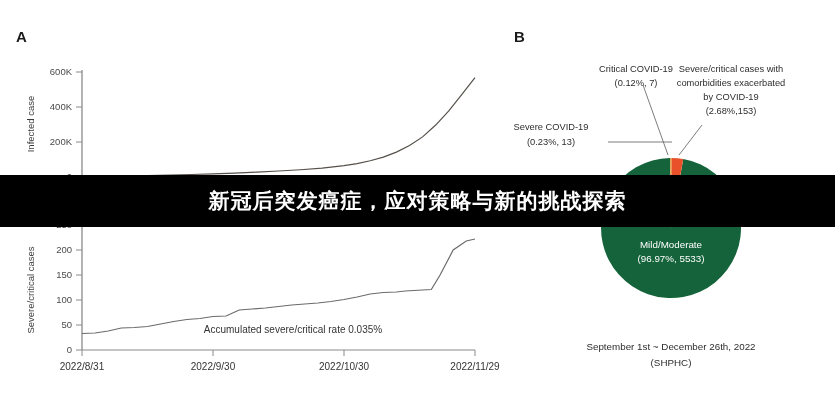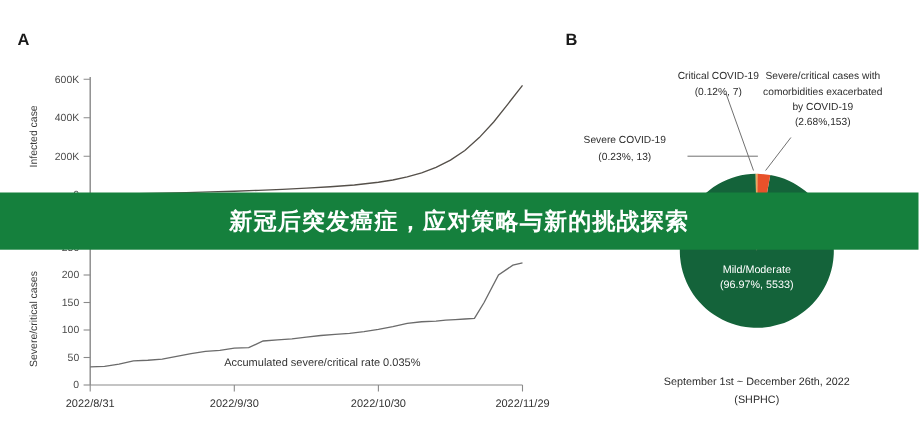--- a/index.html
+++ b/index.html
@@ -27,32 +27,32 @@
   #panel-a{position:absolute;left:0;top:20px;width:505px;height:370px;}
   .axis-title{
     font-size:9.5px;
     fill:#3a3a3a;
   }
   .tick-lbl{font-size:9.5px;fill:#4a4a4a;}
   .xtick-lbl{font-size:10px;fill:#333;}
   .annot{font-size:10px;fill:#333;}
 
   
-  #panel-b{position:absolute;left:505px;top:20px;width:330px;height:375px;}
+  #panel-b{position:absolute;left:488px;top:20px;width:330px;height:375px;}
   .pie-lbl{font-size:9.3px;fill:#2d2d2d;}
   .pie-lbl-inner{font-size:9.8px;fill:#ffffff;}
   .pie-caption{font-size:9.8px;fill:#2d2d2d;}
   .leader{stroke:#6e6e6e;stroke-width:.9;fill:none;}
 
   
   #overlay-band{
     position:absolute;
     left:0;top:175px;
     width:835px;height:52px;
-    background:#15803d;
+    background:#000000;
     display:flex;
     align-items:center;
     justify-content:center;
     z-index:40;
   }
   #overlay-text{
     font-family:"DejaVu Sans", sans-serif;
     font-size:21px;
     font-weight:bold;
     color:#ffffff;

